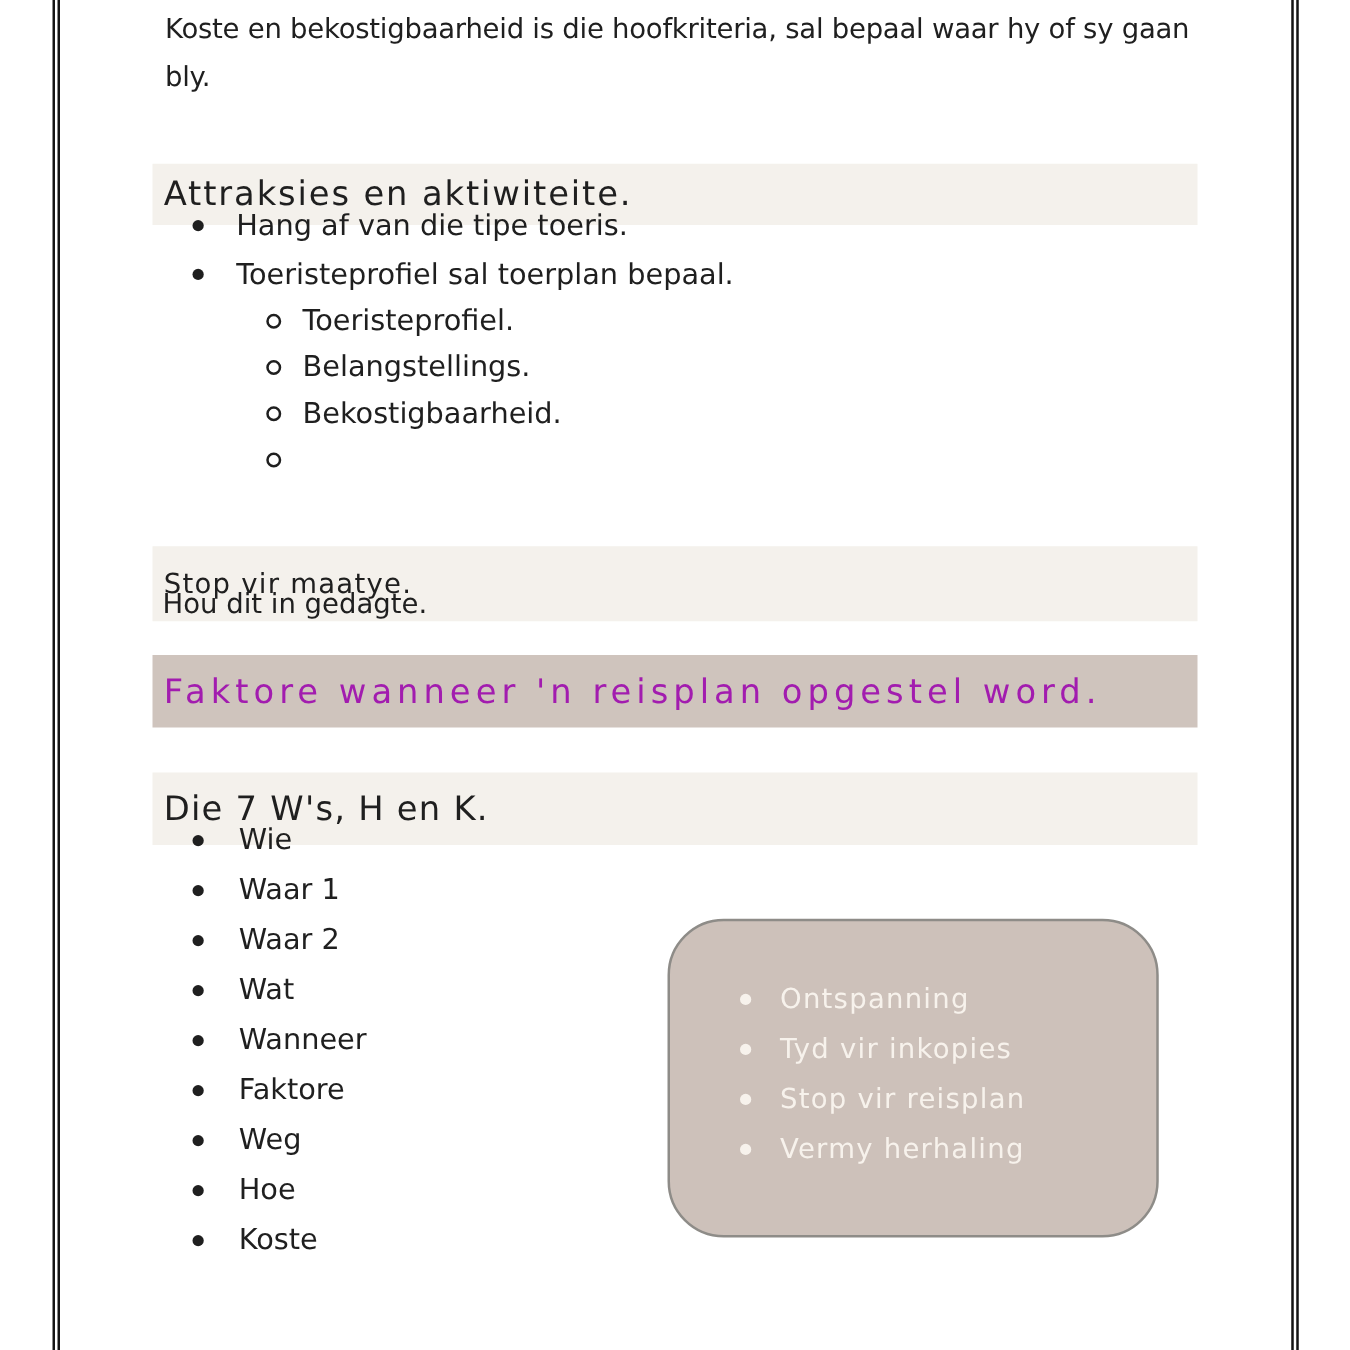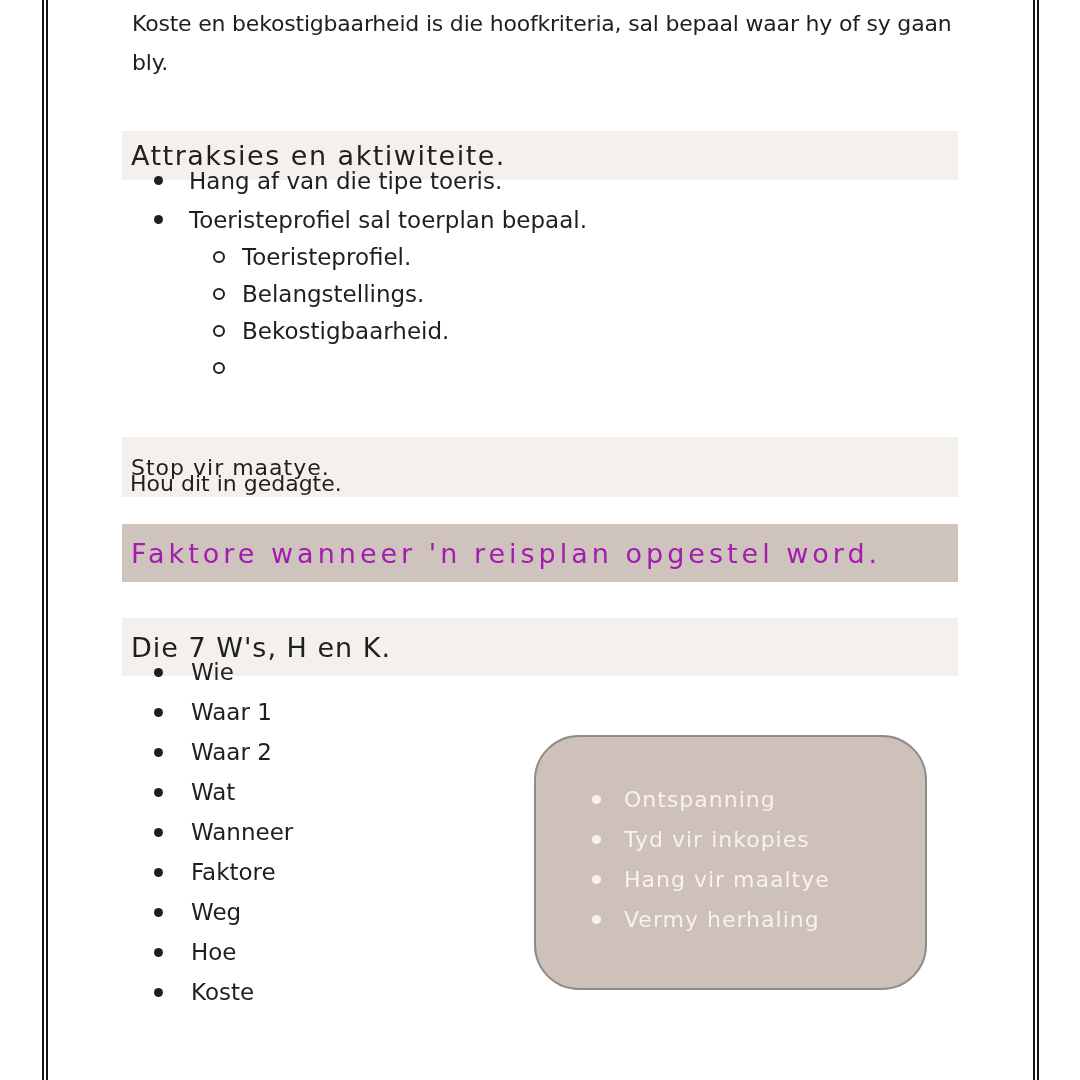--- a/index.html
+++ b/index.html
@@ -226,21 +226,21 @@
       <li>
         <span class="dot"></span>
         <span>Ontspanning</span>
       </li>
       <li>
         <span class="dot"></span>
         <span>Tyd vir inkopies</span>
       </li>
       <li>
         <span class="dot"></span>
-        <span>Hang vir maaltye</span>
+        <span>Stop vir reisplan</span>
       </li>
       <li>
         <span class="dot"></span>
         <span>Vermy herhaling</span>
       </li>
     </ul>
   </div>
 
 </div>
 

